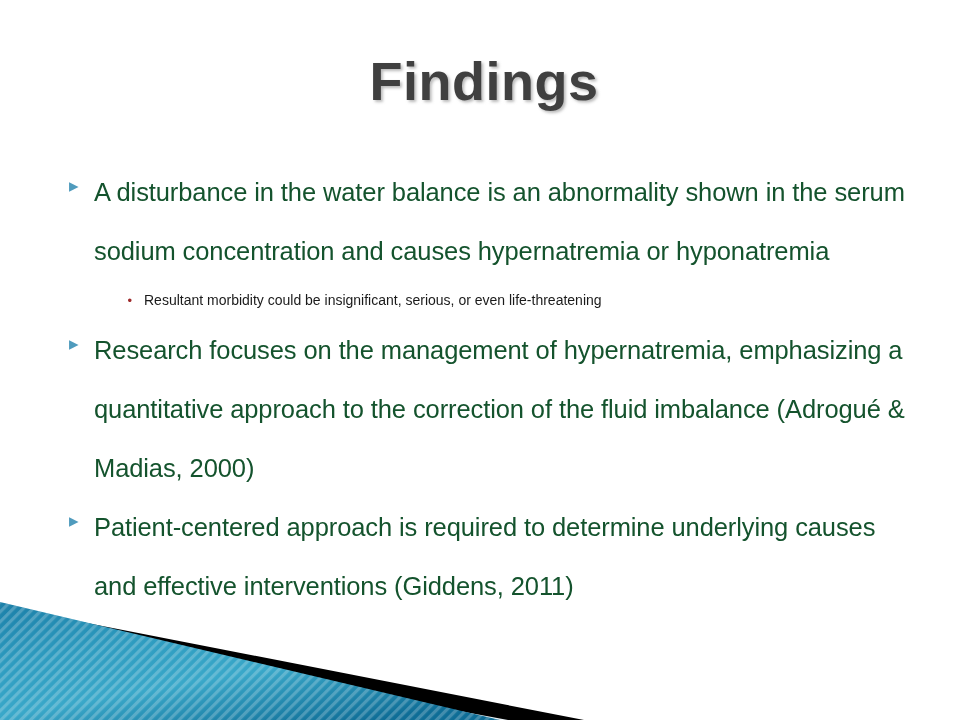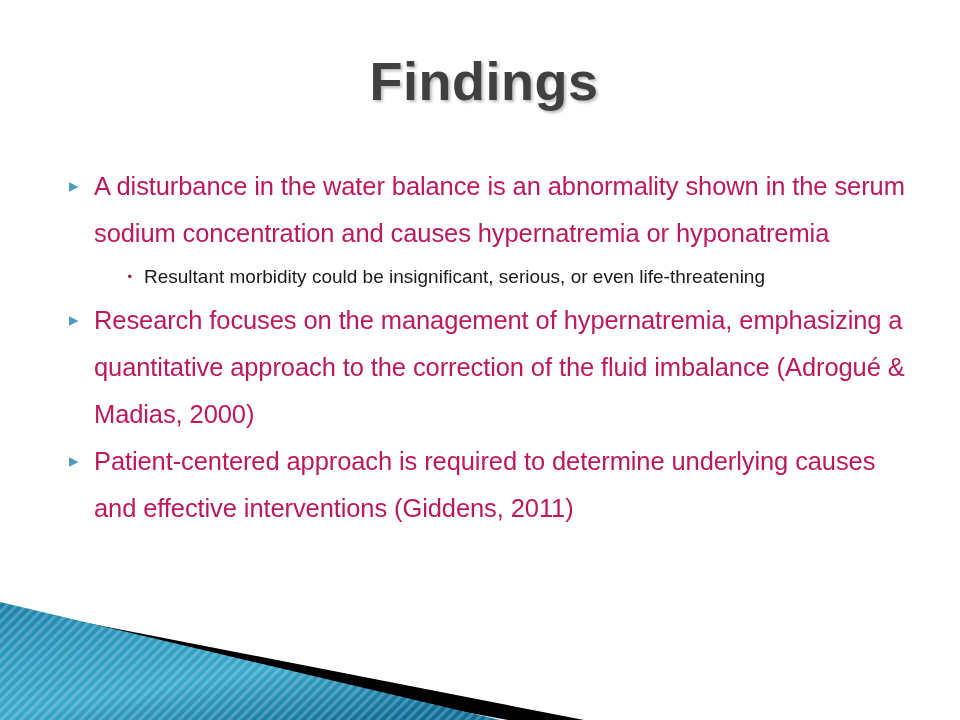--- a/index.html
+++ b/index.html
@@ -55,42 +55,42 @@
     line-height: 47px;
     color: #4f9bbd;
     text-align: left;
     padding-left: 9px;
     box-sizing: border-box;
     transform: translateY(-1px);
   }
   .lvl1 .text {
     flex: 1 1 auto;
     font-size: 25.5px;
-    line-height: 47px;
-    color: #be185d;
+    line-height: 59px;
+    color: #14532d;
     letter-spacing: -0.1px;
   }
 
   
   .lvl2 {
     margin: 3px 0 4px 0;
   }
   .lvl2 .marker {
     flex: 0 0 auto;
     width: 84px;
     font-size: 13px;
     line-height: 33px;
     color: #9e2a2b;
     text-align: right;
     padding-right: 12px;
     box-sizing: border-box;
   }
   .lvl2 .text {
     flex: 1 1 auto;
-    font-size: 19px;
+    font-size: 14px;
     line-height: 33px;
     color: #1a1a1a;
   }
 
   
   .corner-deco {
     position: absolute;
     left: 0;
     bottom: 0;
     width: 960px;

